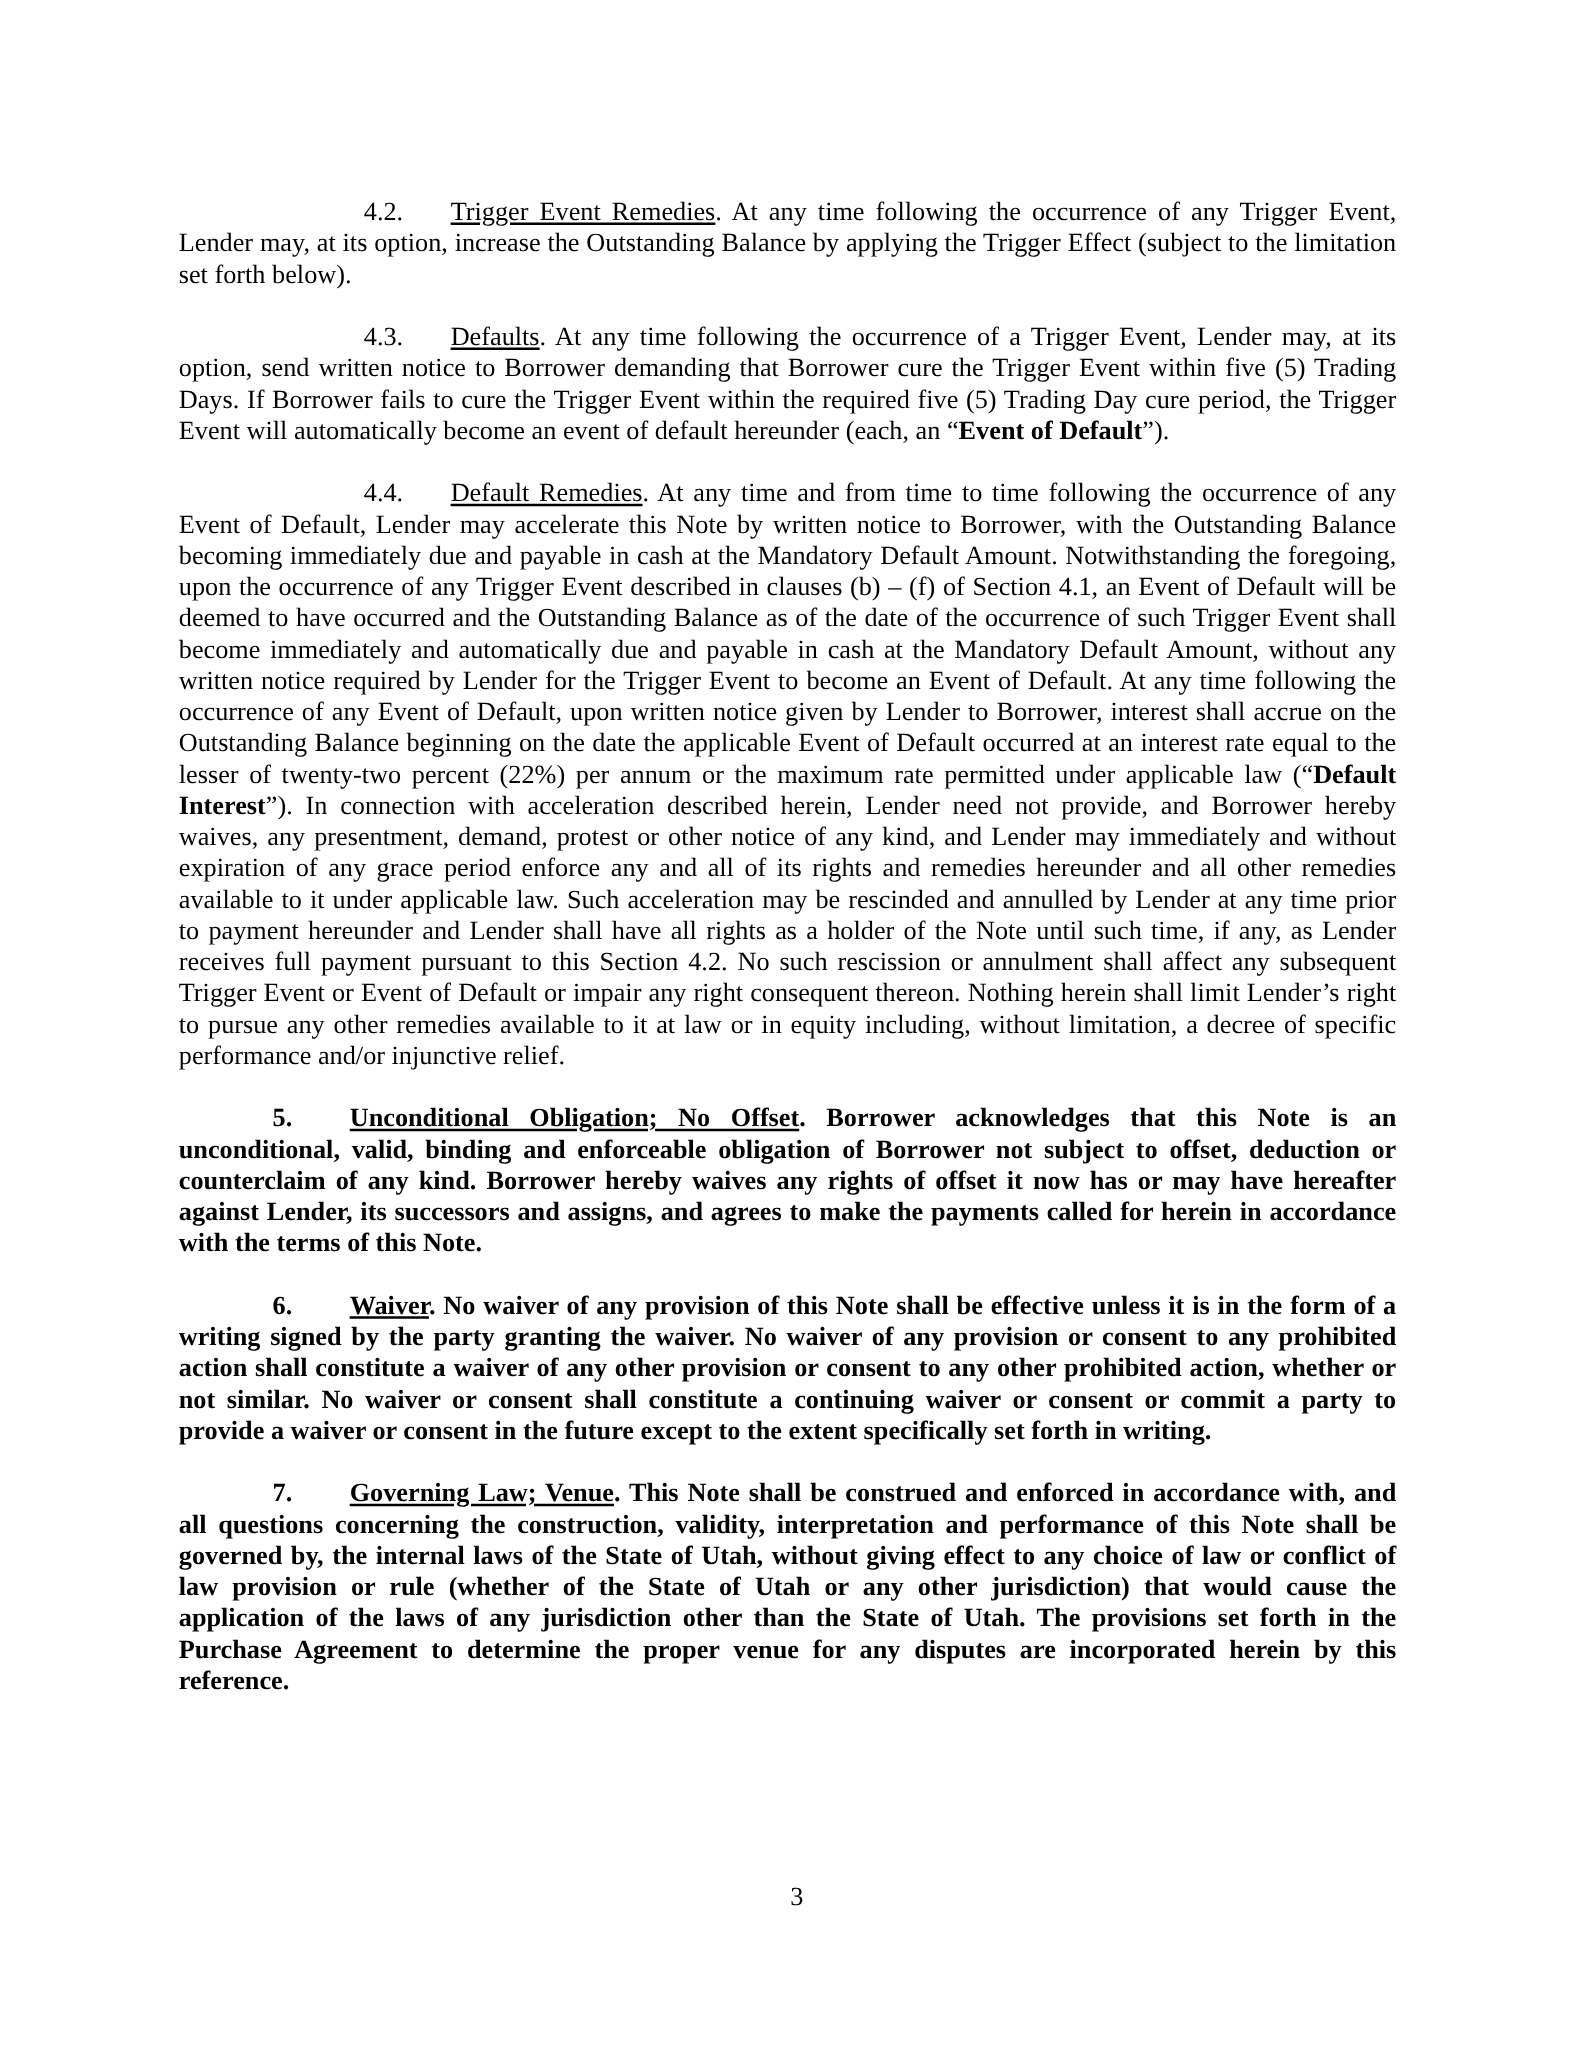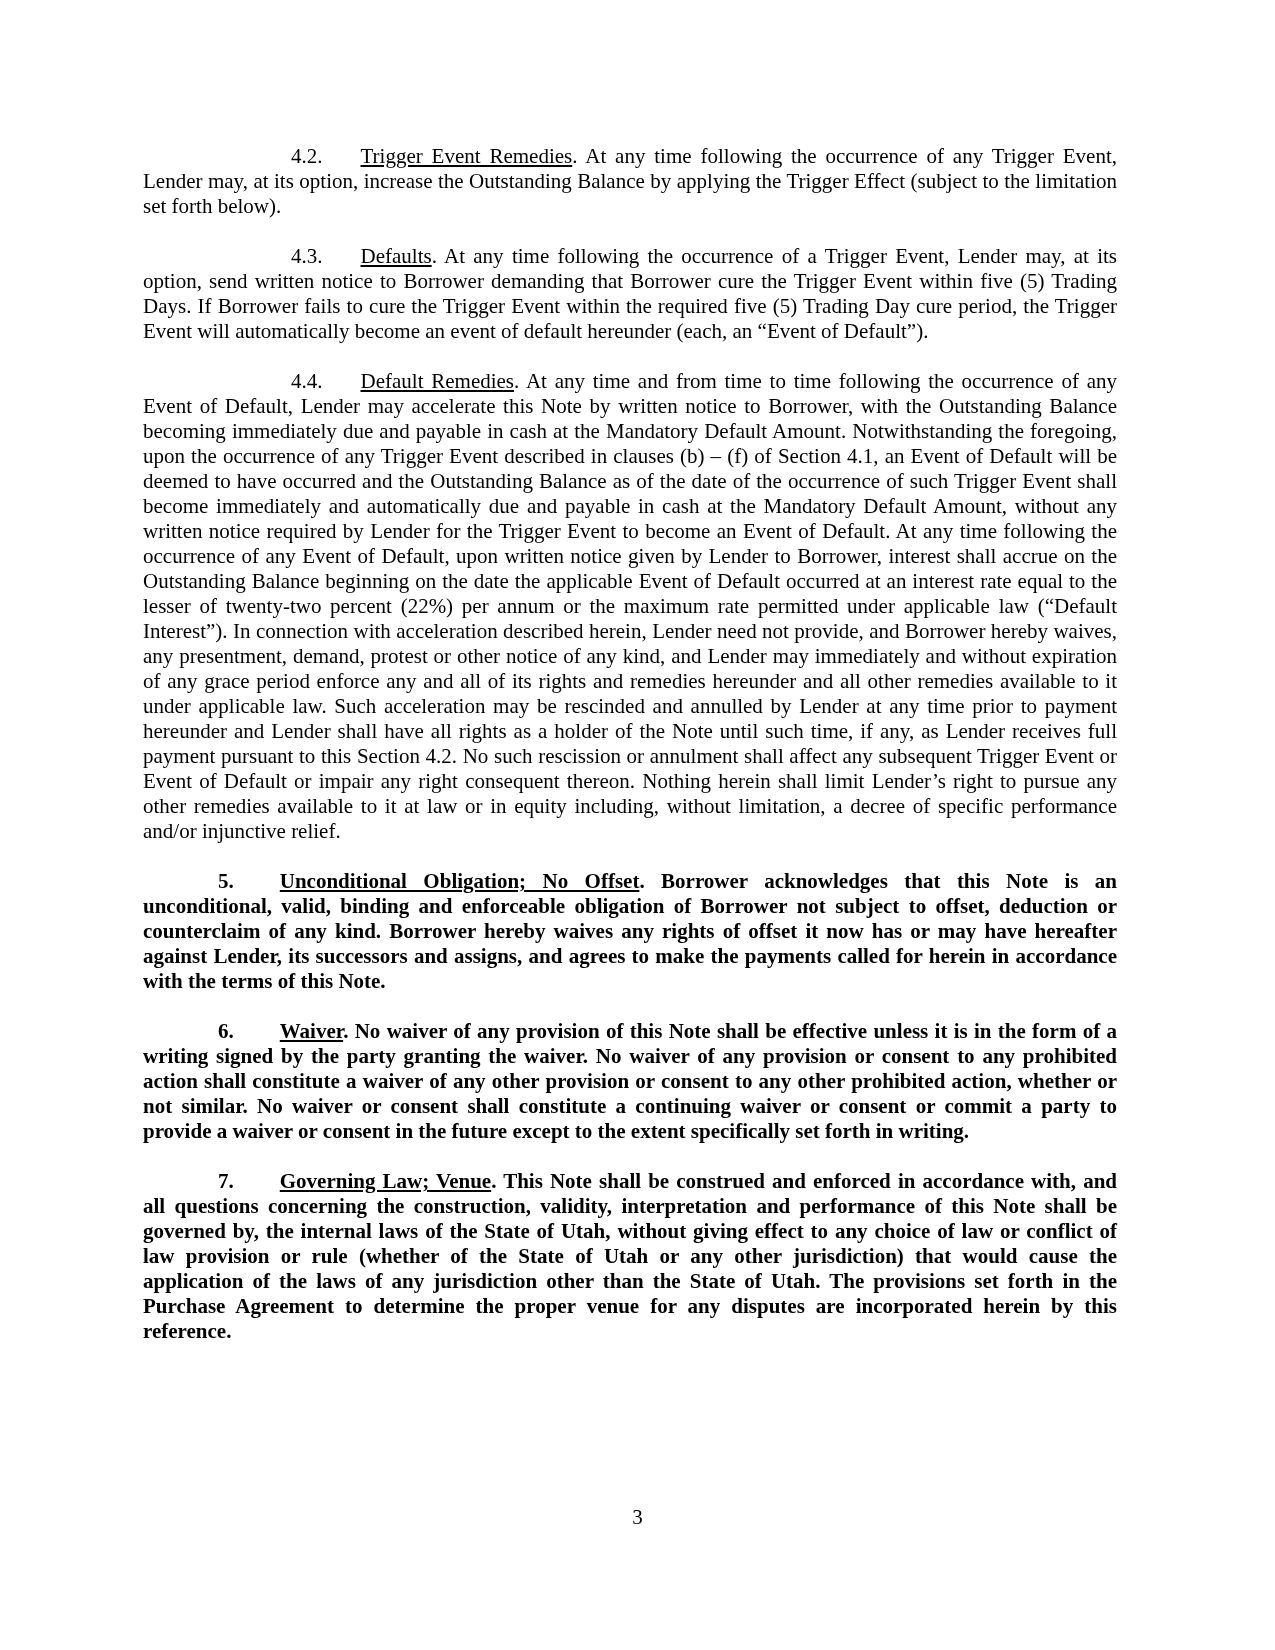--- a/index.html
+++ b/index.html
@@ -13,41 +13,41 @@
     height: 1650px;
     background: #ffffff;
     font-family: "Liberation Serif", "DejaVu Serif", serif;
     font-size: 21px;
     line-height: 25px;
     color: #000000;
     overflow: hidden;
   }
   .content {
     position: absolute;
-    top: 144px;
+    top: 157px;
     left: 143px;
     width: 974px;
   }
   .para {
     margin: 0 0 25px 0;
     text-align: justify;
     text-justify: inter-word;
   }
   .para.indent-sub { text-indent: 148px; }
   .para.indent-top { text-indent: 75px; font-weight: bold; }
   .tab-sub {
     display: inline-block;
     width: 38px;
   }
   .tab-top {
     display: inline-block;
     width: 46px;
   }
   .heading { text-decoration: underline; }
-  .bold { font-weight: normal; }
+  .bold { font-weight: bold; }
   .page-number {
     position: absolute;
     top: 1505px;
     left: 0;
     width: 100%;
     text-align: center;
   }
 </style>
 </head>
 <body>

